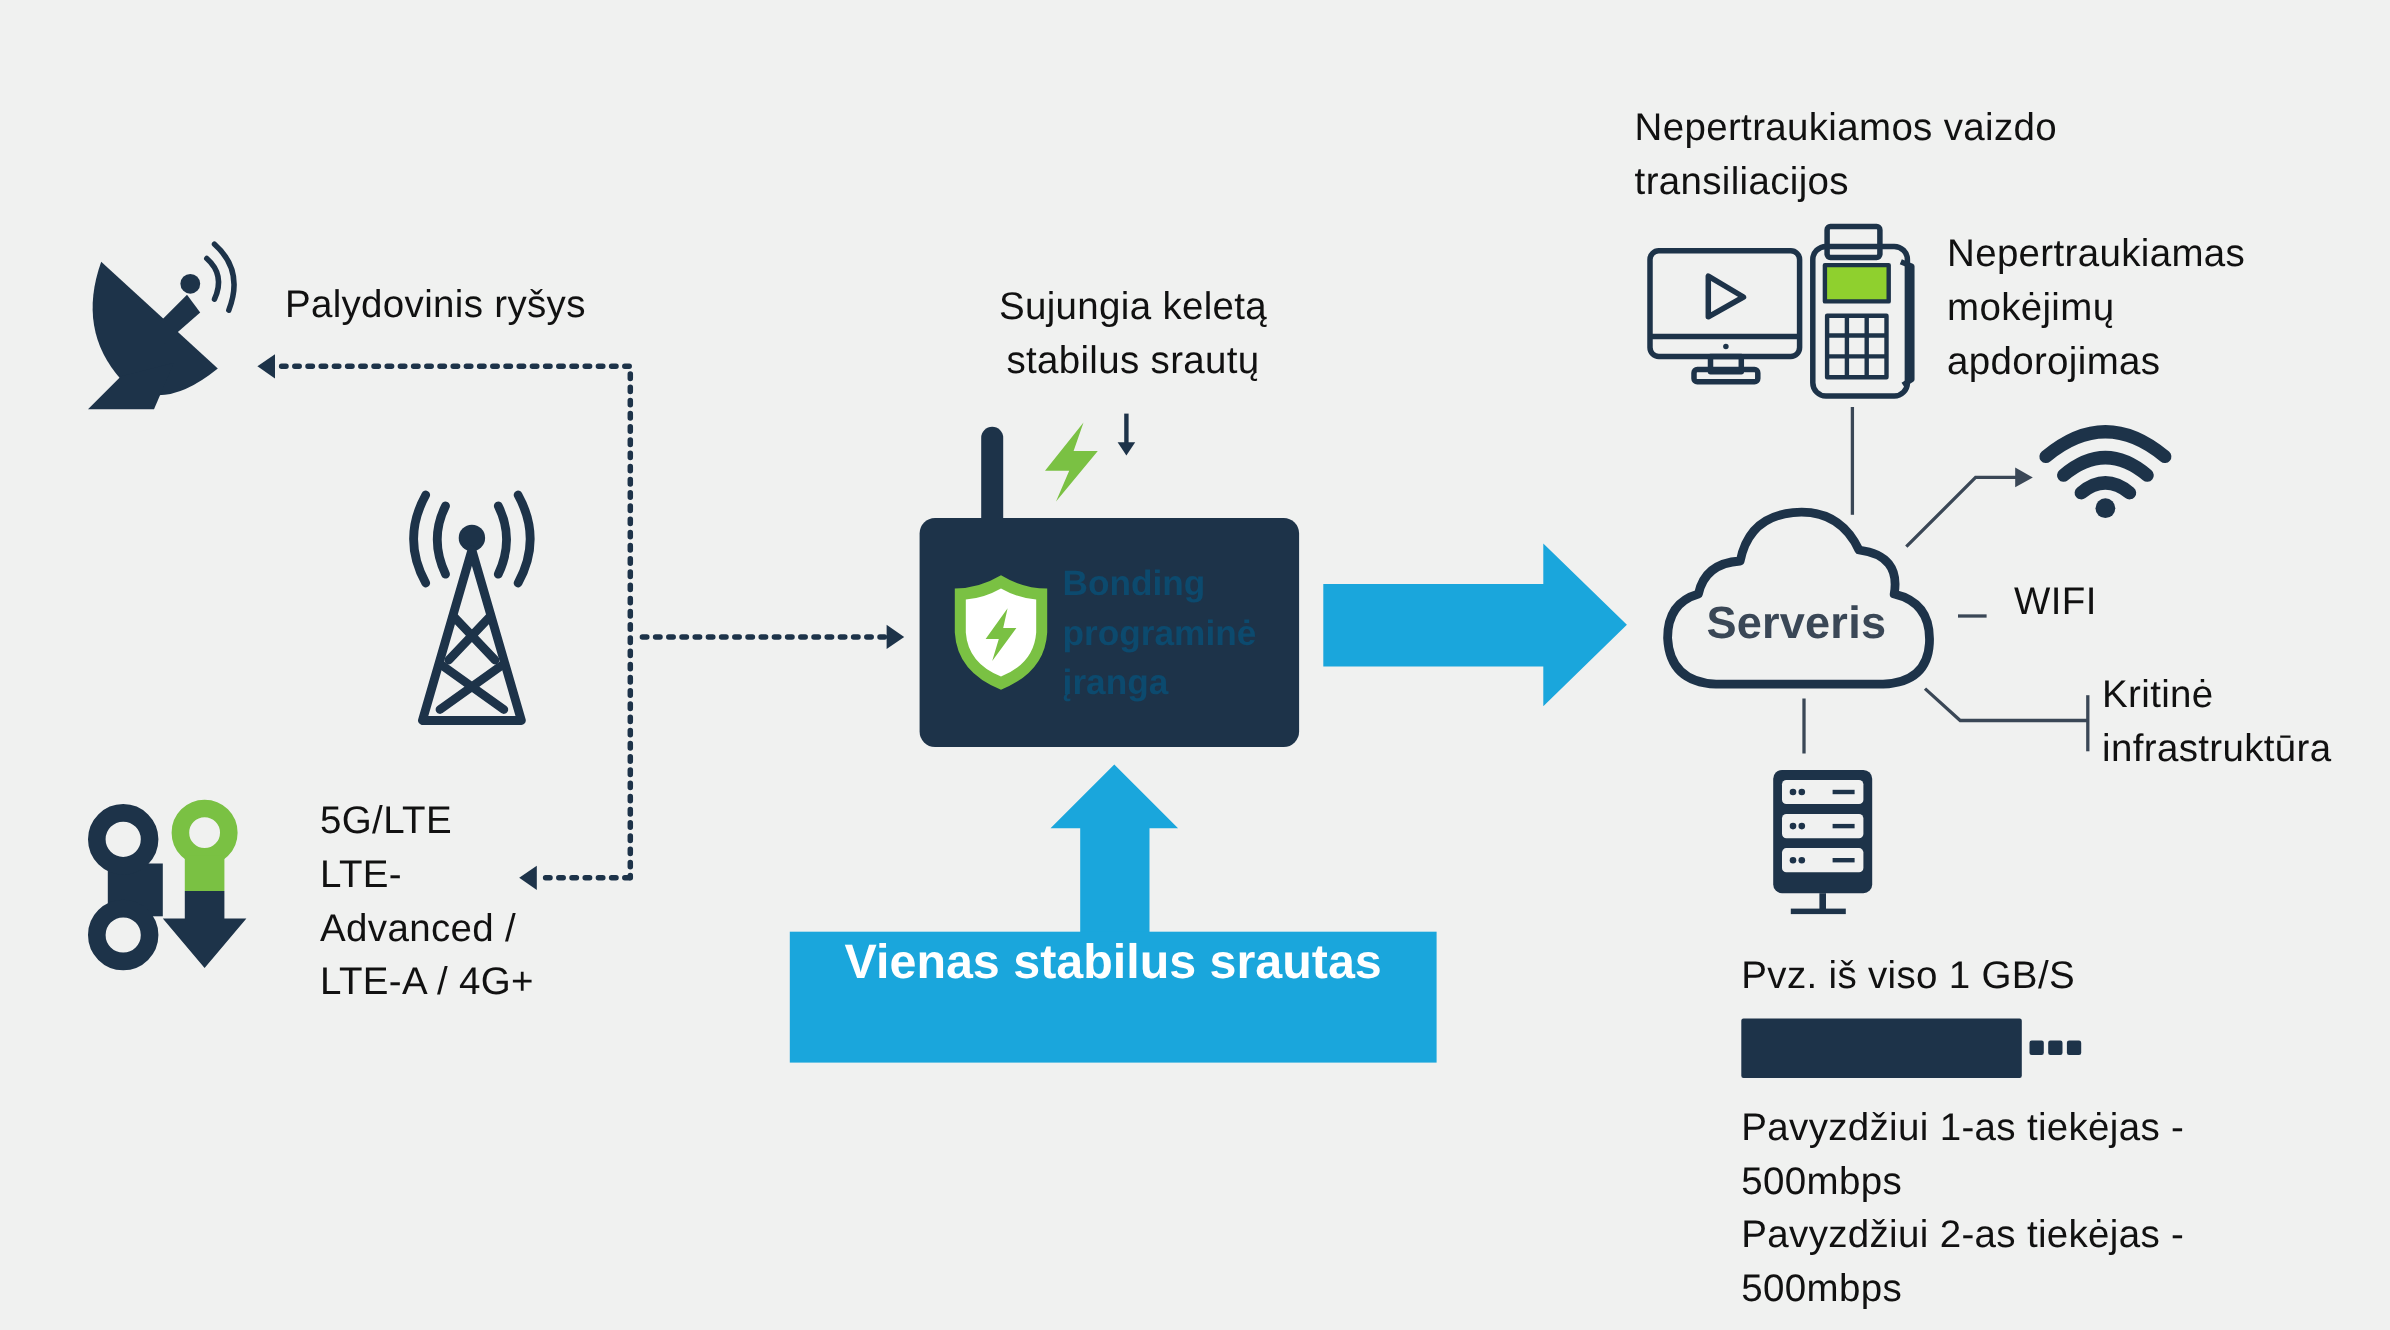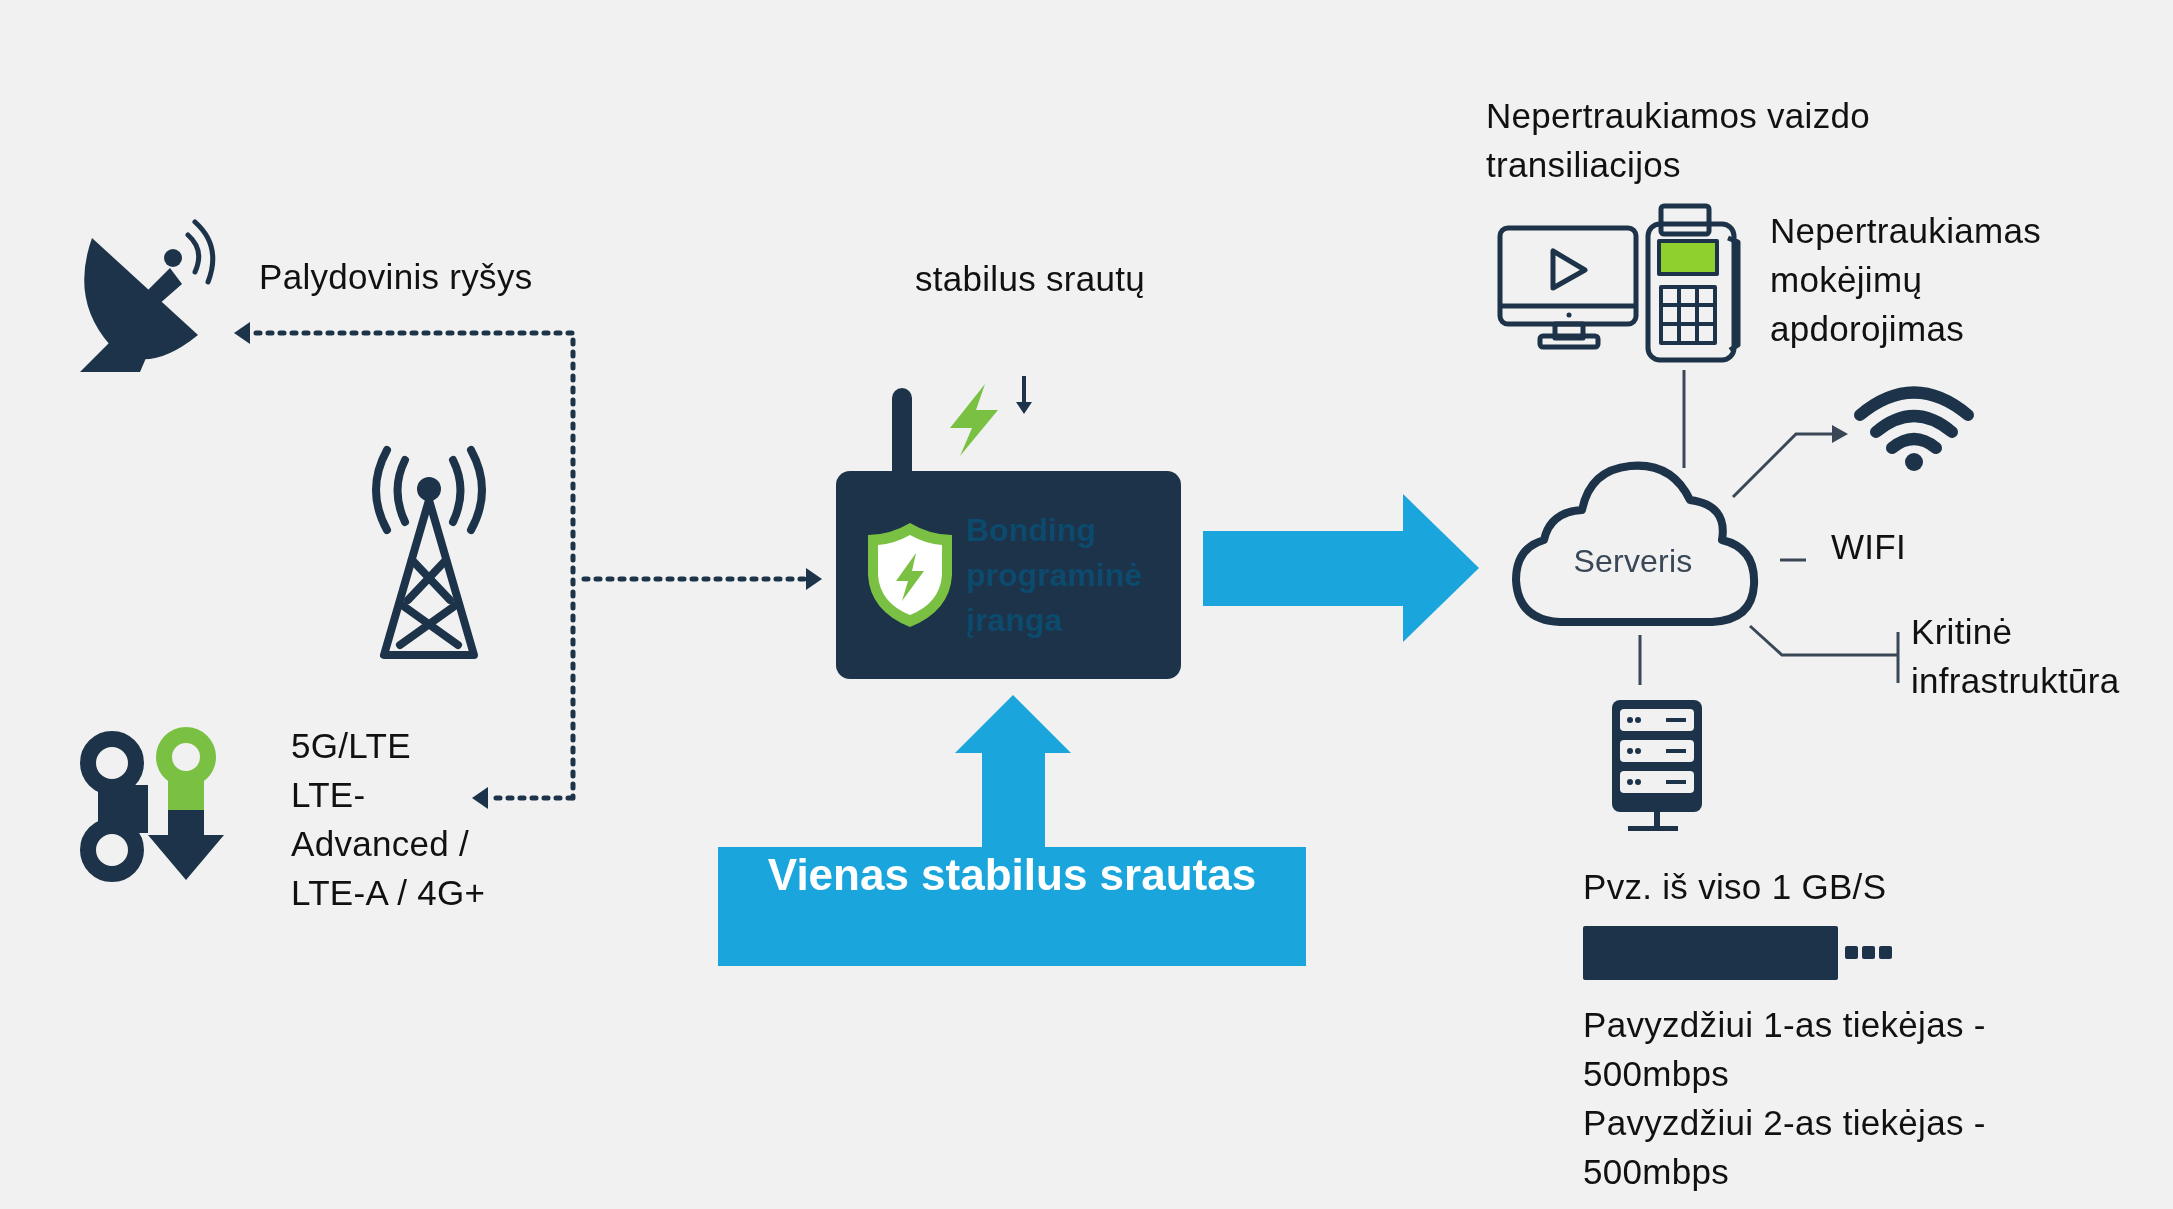--- a/index.html
+++ b/index.html
@@ -23,21 +23,21 @@
   .blue-box {
     left:718px; top:847px; width:588px; height:119px;
     background:#1aa6dc;
   }
   .blue-text {
     left:718px; top:851px; width:588px; text-align:center;
     color:#fff; font-weight:bold; font-size:44px; line-height:48px;
   }
   .serveris-text {
     left:1515px; top:543px; width:236px; text-align:center;
-    color:#3a4756; font-size:32px; font-weight:normal; letter-spacing:0.2px;
+    color:#3a4756; font-size:41px; font-weight:bold; letter-spacing:0.2px;
   }
   .dark-bar {
     left:1583px; top:926px; width:255px; height:54px;
     background:#1d3349; border-radius:2px;
   }
   .sq { width:13px; height:13px; background:#1d3349; top:946px; border-radius:2px; }
 </style>
 </head>
 <body>
 
@@ -159,20 +159,21 @@
 <div class="abs label" style="left:259px;top:252px;">Palydovinis ryšys</div>
 
 <div class="abs" style="left:247px;top:721px;margin-left:44px;">
   <div class="label">5G/LTE</div>
   <div class="label">LTE-</div>
   <div class="label">Advanced /</div>
   <div class="label">LTE-A / 4G+</div>
 </div>
 
 <div class="abs" style="left:830px;top:254px;width:400px;text-align:center;">
+  <div class="label">Sujungia keletą</div>
   <div class="label">stabilus srautų</div>
 </div>
 
 <div class="abs router-box"></div>
 <svg class="abs" style="left:864px;top:519px;" width="92" height="112" viewBox="0 0 92 112">
   <path d="M46,4 Q66,16 88,16 L88,56 Q86,92 46,108 Q6,92 4,56 L4,16 Q26,16 46,4 Z" fill="#7ac143"></path>
   <path d="M46,16 Q62,25 78,26 L78,56 Q76,84 46,96 Q16,84 14,56 L14,26 Q30,25 46,16 Z" fill="#ffffff"></path>
   <polygon points="52,34 32,62 44,62 38,82 60,52 48,52" fill="#7ac143"></polygon>
 </svg>
 <div class="abs router-text">

